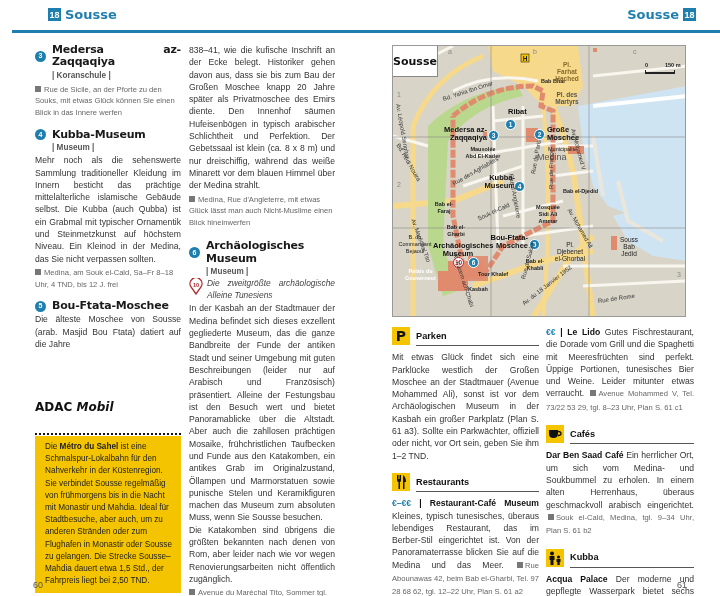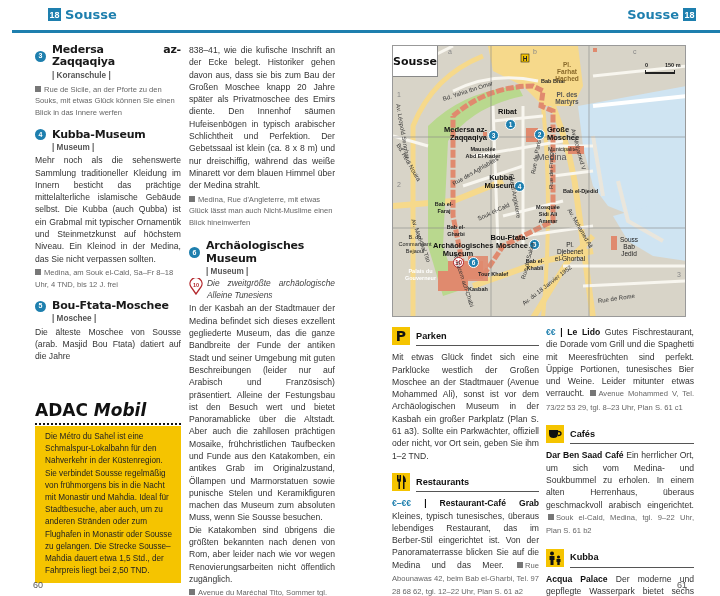--- a/index.html
+++ b/index.html
@@ -26,24 +26,24 @@
   .body-text { color: #333; }
   .info { color: #666; font-size: 7.6px; line-height: 11.6px; margin-top: 2px; text-align: left; }
   .info .sq { display: inline-block; width: 6px; height: 6px; background: #777; margin-right: 3px; vertical-align: 0px; }
   .spacer { height: 10px; }
 
   .tip-row { display: flex; align-items: flex-start; gap: 4px; margin-bottom: 1px; }
   .pin { width: 14px; height: 17px; flex-shrink: 0; }
   .tip-text { font-style: italic; color: #444; font-size: 8.4px; line-height: 11.6px; }
 
   .adac { position: absolute; left: 35px; top: 400px; width: 146px; }
-  .adac-title { font-size: 17px; font-weight: bold; color: #111; font-family: "DejaVu Sans", sans-serif; padding-bottom: 3px; border-bottom: 2px dotted #111; }
+  .adac-title { font-size: 12px; font-weight: bold; color: #111; font-family: "DejaVu Sans", sans-serif; padding-bottom: 19px; border-bottom: 2px dotted #111; }
   .adac-title i { font-weight: bold; font-style: italic; }
   .adac-box { background: #f5c400; padding: 5px 6px 6px 10px; font-size: 8.2px; line-height: 12.2px; color: #222; margin-top: 1px; }
-  .adac-box b { font-weight: normal; }
+  .adac-box b { font-weight: bold; }
 
   .page-num { position: absolute; font-size: 9px; color: #555; top: 580px; }
   .pn-left { left: 33px; }
   .pn-right { right: 33px; }
 
   .map { position: absolute; left: 392px; top: 45px; width: 294px; height: 272px; background: #d8d4c8; overflow: hidden; border: 1px solid #999; }
   .map-title { position: absolute; left: 0; top: 0; width: 45px; height: 31px; background: #fff; border-right: 1px solid #888; border-bottom: 1px solid #888; font-weight: bold; font-size: 11px; display: flex; align-items: center; justify-content: center; font-family: "DejaVu Sans", sans-serif; color:#111; z-index: 5; }
   .map svg { position: absolute; left: 0; top: 0; }
   .map-label { position: absolute; font-size: 6.5px; color: #222; font-weight: bold; line-height: 7px; text-align: center; white-space: nowrap; }
   .map-poi { position: absolute; font-size: 7.5px; color: #111; font-weight: bold; line-height: 8px; text-align: center; white-space: nowrap; }
@@ -94,21 +94,20 @@
     <div class="entry-cat">| Museum |</div>
     <div class="body-text">Mehr noch als die sehenswerte Sammlung traditioneller Kleidung im Innern besticht das prächtige mittelalterliche islamische Gebäude selbst. Die Kubba (auch Qubba) ist ein Grabmal mit typischer Ornamentik und Steinmetzkunst auf höchstem Niveau. Ein Kleinod in der Medina, das Sie nicht verpassen sollten.</div>
     <div class="info"><span class="sq"></span><span>Medina, am Souk el-Cald, Sa–Fr 8–18 Uhr, 4 TND, bis 12 J. frei</span></div>
   </div>
   <div class="spacer"></div>
   <div>
     <div class="entry-head">
       <span class="num-badge">5</span>
       <span class="entry-title">Bou-Ftata-Moschee</span>
     </div>
-    <div class="entry-cat">| Moschee |</div>
     <div class="body-text">Die älteste Moschee von Sousse (arab. Masjid Bou Ftata) datiert auf die Jahre</div>
   </div>
 </div>
 
 <div class="adac">
   <div class="adac-title"><span>ADAC</span> <i>Mobil</i></div>
   <div class="adac-box"><span>Die </span><b>Métro du Sahel</b><span> ist eine Schmalspur-Lokalbahn für den Nahverkehr in der Küstenregion. Sie verbindet Sousse regelmäßig von frühmorgens bis in die Nacht mit Monastir und Mahdia. Ideal für Stadtbesuche, aber auch, um zu anderen Stränden oder zum Flughafen in Monastir oder Sousse zu gelangen. Die Strecke Sousse–Mahdia dauert etwa 1,5 Std., der Fahrpreis liegt bei 2,50 TND.</span></div>
 </div>
 
 <div class="col col2">
@@ -201,21 +200,21 @@
   <span class="grid-lbl" style="left:55px;top:2px;">a</span>
   <span class="grid-lbl" style="left:140px;top:2px;">b</span>
   <span class="grid-lbl" style="left:240px;top:2px;">c</span>
   <span class="grid-lbl" style="left:4px;top:45px;">1</span>
   <span class="grid-lbl" style="left:4px;top:135px;">2</span>
   <span class="grid-lbl" style="left:284px;top:225px;">3</span>
 
   <span class="scale" style="left:252px;top:16px;">0</span>
   <span class="scale" style="left:272px;top:16px;">150 m</span>
 
-  <span class="map-poi" style="left:105px;top:62px;">Ribat</span>
+  <span class="map-poi" style="left:115px;top:62px;">Ribat</span>
   <span class="map-pin" style="left:112px;top:73px;">1</span>
 
   <span class="map-pin" style="left:141px;top:83px;">2</span>
   <span class="map-poi" style="left:154px;top:80px;width:34px;white-space:normal;text-align:left;">Große Moschee</span>
 
   <span class="map-poi" style="left:50px;top:80px;width:44px;white-space:normal;text-align:right;">Medersa az-Zaqqaqiya</span>
   <span class="map-pin" style="left:95px;top:84px;">3</span>
 
   <span class="map-poi" style="left:88px;top:128px;width:34px;white-space:normal;text-align:right;">Kubba-Museum</span>
   <span class="map-pin" style="left:121px;top:135px;">4</span>
@@ -278,21 +277,21 @@
     <div class="sec-head">
       <div class="sec-icon">
         <svg width="12" height="14" viewBox="0 0 12 14">
             <path d="M2 0 L2 5 Q2 7 3.5 7 L3.5 14 L5 14 L5 7 Q6 7 6 5 L6 0 L5 0 L5 4 L4.5 4 L4.5 0 L3.5 0 L3.5 4 L3 4 L3 0 Z" fill="#111"></path>
             <path d="M8 0 Q11 2 11 7 L9.5 7 L9.5 14 L8 14 Z" fill="#111"></path>
           </svg>
       </div>
       <div class="sec-title">Restaurants</div>
     </div>
     <div class="body-text">
-      <span class="price">€–€€</span> <span class="venue">|</span> <span class="venue">Restaurant-Café Grab</span><span> Kleines, typisch tunesisches, überaus lebendiges Restaurant, das im Berber-Stil eingerichtet ist. Von der Panoramaterrasse blicken Sie auf die Medina und das Meer.</span>
+      <span class="price">€–€€</span> <span class="venue">|</span> <span class="venue">Restaurant-Café Museum</span><span> Kleines, typisch tunesisches, überaus lebendiges Restaurant, das im Berber-Stil eingerichtet ist. Von der Panoramaterrasse blicken Sie auf die Medina und das Meer.</span>
       <span class="info-inline"><span class="sq" style="display:inline-block;width:6px;height:6px;background:#777;margin:0 2px;"></span><span>Rue Abounawas 42, beim Bab el-Gharbi, Tel. 97 28 68 62, tgl. 12–22 Uhr, Plan S. 61 a2</span></span>
     </div>
   </div>
 </div>
 
 <div class="col col4">
   <div class="body-text">
     <span class="price">€€</span> <span class="venue">|</span> <span class="venue">Le Lido</span><span> Gutes Fischrestaurant, die Dorade vom Grill und die Spaghetti mit Meeresfrüchten sind perfekt. Üppige Portionen, tunesisches Bier und Weine. Leider mitunter etwas verraucht.</span>
     <span class="info-inline"><span style="display:inline-block;width:6px;height:6px;background:#777;margin:0 2px;"></span><span>Avenue Mohammed V, Tel. 73/22 53 29, tgl. 8–23 Uhr, Plan S. 61 c1</span></span>
   </div>
@@ -302,21 +301,21 @@
       <div class="sec-icon">
         <svg width="14" height="10" viewBox="0 0 14 10">
             <path d="M1 1 L10 1 L10 5 Q10 9 5.5 9 Q1 9 1 5 Z" fill="#111"></path>
             <path d="M10 2.5 Q13 2.5 13 4.5 Q13 6.5 10 6.5" stroke="#111" stroke-width="1.3" fill="none"></path>
           </svg>
       </div>
       <div class="sec-title">Cafés</div>
     </div>
     <div class="body-text">
       <span class="venue">Dar Ben Saad Café</span><span> Ein herrlicher Ort, um sich vom Medina- und Soukbummel zu erholen. In einem alten Herrenhaus, überaus geschmackvoll arabisch eingerichtet.</span>
-      <span class="info-inline"><span style="display:inline-block;width:6px;height:6px;background:#777;margin:0 2px;"></span><span>Souk el-Cald, Medina, tgl. 9–22 Uhr, Plan S. 61 b2</span></span>
+      <span class="info-inline"><span style="display:inline-block;width:6px;height:6px;background:#777;margin:0 2px;"></span><span>Souk el-Cald, Medina, tgl. 9–34 Uhr, Plan S. 61 b2</span></span>
     </div>
   </div>
   <div class="sec-gap"></div>
   <div>
     <div class="sec-head">
       <div class="sec-icon">
         <svg width="14" height="14" viewBox="0 0 14 14">
             <circle cx="4" cy="2.5" r="2" fill="#111"></circle>
             <path d="M1.5 5 L6.5 5 L6.5 9 L5.5 9 L5.5 14 L2.5 14 L2.5 9 L1.5 9 Z" fill="#111"></path>
             <circle cx="10.5" cy="6" r="1.6" fill="#111"></circle>

